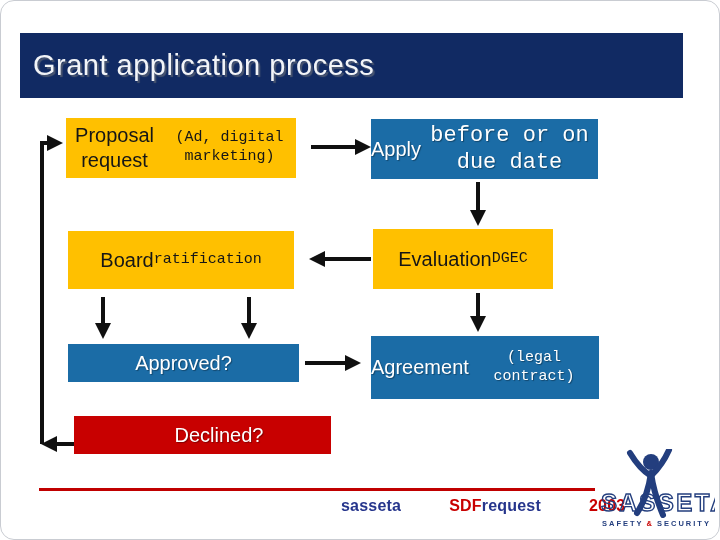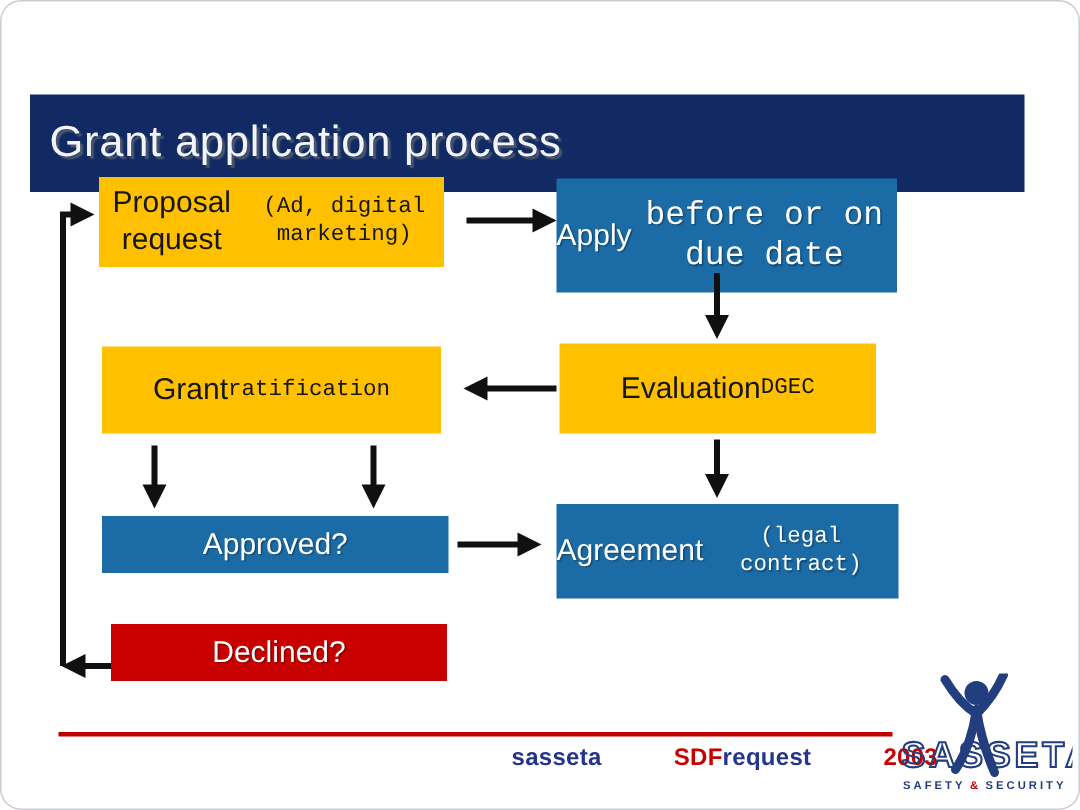--- a/index.html
+++ b/index.html
@@ -3,40 +3,40 @@
 <meta charset="utf-8">
 <style>
   html,body{margin:0;padding:0;background:#ffffff;}
   .slide{
     position:relative;width:720px;height:540px;background:#ffffff;
     border:1px solid #c9ccd2;border-radius:14px;box-sizing:border-box;
     font-family:"Liberation Sans", sans-serif;overflow:hidden;
   }
   .title-bar{
     position:absolute;left:19px;top:32px;width:663px;height:65px;
-    background:#112a63;display:flex;align-items:center;margin-top:30px;
+    background:#112a63;display:flex;align-items:center;
   }
   .title-bar h1{
     margin:0 0 0 13px;font-size:29px;font-weight:400;color:#f2f4f8;
     text-shadow:2px 2px 1px #4a5670;letter-spacing:0.5px;
   }
   .box{
     position:absolute;display:flex;flex-direction:row;justify-content:center;
     align-items:center;text-align:center;line-height:1.25;
   }
   .gold{background:#ffc000;color:#161616;}
   .blue{background:#1b6ca6;color:#ffffff;text-shadow:1px 1px 1px rgba(0,0,0,0.35);}
-  .red{background:#c80000;color:#ffffff;text-shadow:1px 1px 1px rgba(0,0,0,0.35);}
+  .red{background:#c80000;color:#ffffff;text-shadow:1px 1px 1px rgba(0,0,0,0.35);padding-left:33px;}
   .box .t1{font-size:20px;}
   .box .t2{font-size:15px;font-family:Liberation Mono, monospace;}
   .box.apply .t2{font-size:22px;}
   .b-proposal{left:65px;top:117px;width:230px;height:60px;}
-  .b-apply{left:370px;top:118px;width:227px;height:76px;justify-content:space-between;}
+  .b-apply{left:370px;top:118px;width:227px;height:60px;justify-content:space-between;}
   .b-board{left:67px;top:230px;width:226px;height:58px;}
-  .b-evaluation{left:372px;top:228px;width:211px;height:60px;}
+  .b-evaluation{left:372px;top:228px;width:180px;height:60px;}
   .b-approved{left:67px;top:343px;width:231px;height:38px;}
   .b-agreement{left:370px;top:335px;width:228px;height:63px;}
   .b-declined{left:73px;top:415px;width:224px;height:38px;}
   .connectors{position:absolute;left:0;top:0;width:720px;height:540px;pointer-events:none;}
   .divider{position:absolute;left:38px;top:487px;width:556px;height:3px;background:#c00000;}
   .credit{
     position:absolute;left:340px;top:496px;width:255px;text-align:right;
     font-size:16px;font-weight:bold;letter-spacing:0.2px;white-space:nowrap;
   }
   .credit .navy{color:#26358c;}
@@ -56,21 +56,21 @@
     <div class="t1">Proposal request</div>
     <div class="t2">(Ad, digital marketing)</div>
   </div>
 
   <div class="box blue apply b-apply">
     <div class="t1">Apply</div>
     <div class="t2">before or on due date</div>
   </div>
 
   <div class="box gold b-board">
-    <div class="t1">Grant</div>
+    <div class="t1">Board</div>
     <div class="t2">ratification</div>
   </div>
 
   <div class="box gold b-evaluation">
     <div class="t1">Evaluation</div>
     <div class="t2">DGEC</div>
   </div>
 
   <div class="box blue b-approved">
     <div class="t1">Approved?</div>

